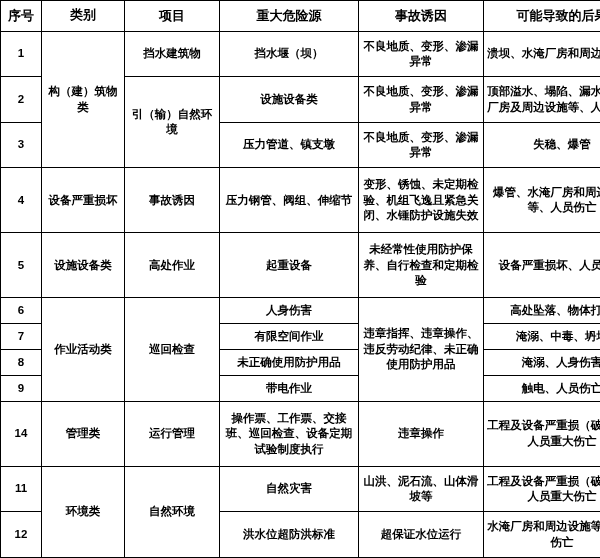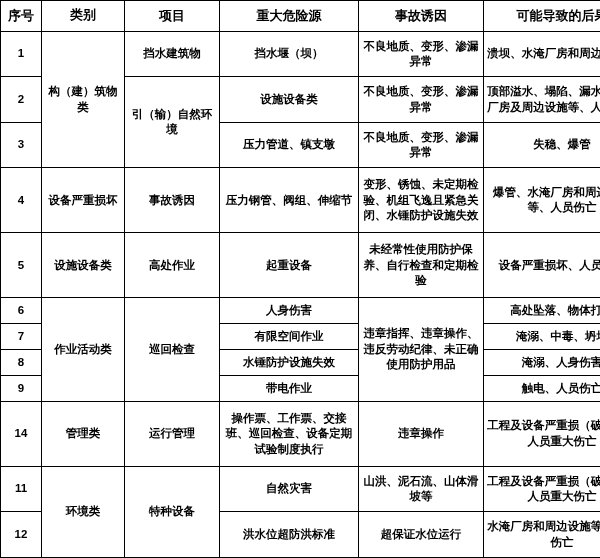--- a/index.html
+++ b/index.html
@@ -112,21 +112,21 @@
     </tr>
 
     <tr>
       <td>7</td>
       <td class="black">有限空间作业</td>
       <td class="black">淹溺、中毒、坍塌</td>
     </tr>
 
     <tr>
       <td>8</td>
-      <td class="black">水锤防护设施失效</td>
+      <td class="black">未正确使用防护用品</td>
       <td class="black">淹溺、人身伤害</td>
     </tr>
 
     <tr>
       <td>9</td>
       <td class="black">带电作业</td>
       <td class="black">触电、人员伤亡</td>
     </tr>
 
     <tr>
@@ -134,21 +134,21 @@
       <td>管理类</td>
       <td>运行管理</td>
       <td class="black">操作票、工作票、交接班、巡回检查、设备定期试验制度执行</td>
       <td class="black">违章操作</td>
       <td class="black">工程及设备严重损（破）坏、人员重大伤亡</td>
     </tr>
 
     <tr>
       <td>11</td>
       <td rowspan="2">环境类</td>
-      <td rowspan="2">特种设备</td>
+      <td rowspan="2">自然环境</td>
       <td class="red">自然灾害</td>
       <td class="red">山洪、泥石流、山体滑坡等</td>
       <td class="red">工程及设备严重损（破）坏、人员重大伤亡</td>
     </tr>
 
     <tr>
       <td>12</td>
       <td class="black">洪水位超防洪标准</td>
       <td class="black">超保证水位运行</td>
       <td class="black">水淹厂房和周边设施等、人员伤亡</td>

